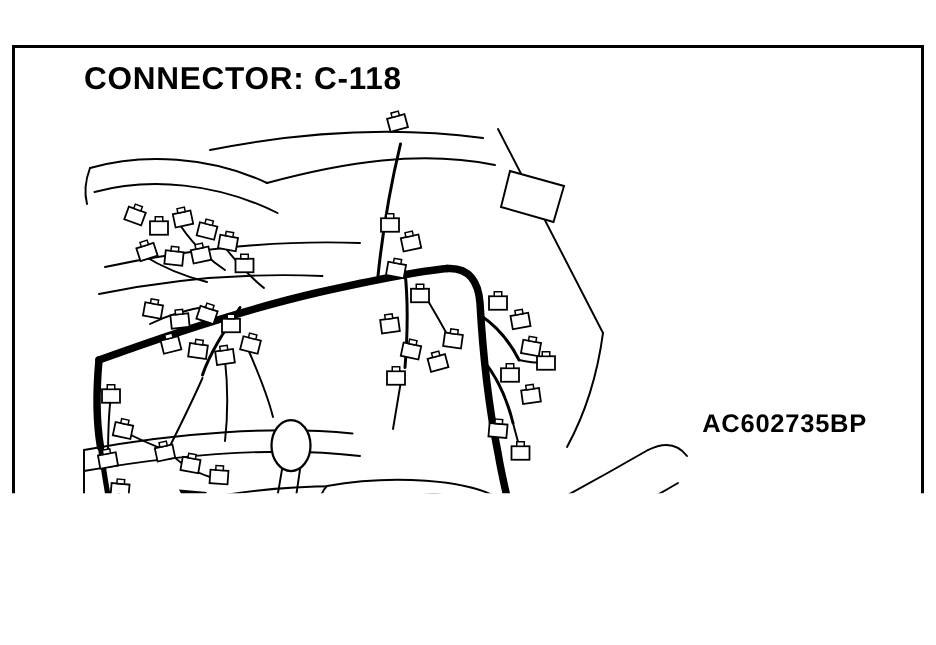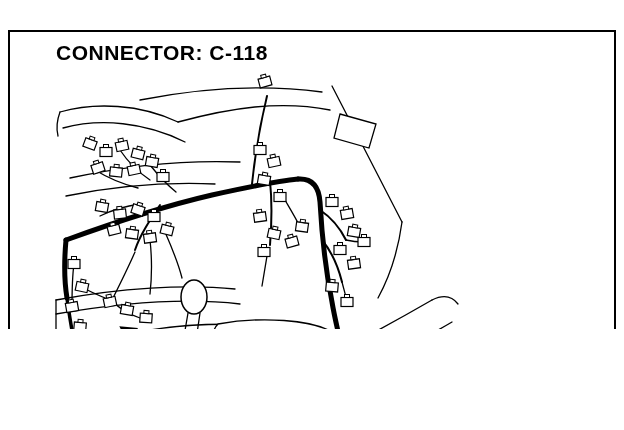--- a/index.html
+++ b/index.html
@@ -156,14 +156,15 @@
       <ellipse class="whitefill" style="stroke-width:1.5" cx="194" cy="297" rx="13" ry="17"></ellipse>
     </g>
 
     <g>
       <polygon fill="#000" points="138,328 128.3,344.1 125.6,338.8 104.2,349.6 100.6,342.4 122,331.6 119.3,326.3"></polygon>
     </g>
   </svg>
 
   <div class="diagram-title">CONNECTOR: C-118</div>
 
+  <div class="figure-code">AC602735BP</div>
 
 </div>
 
 </body></html>

